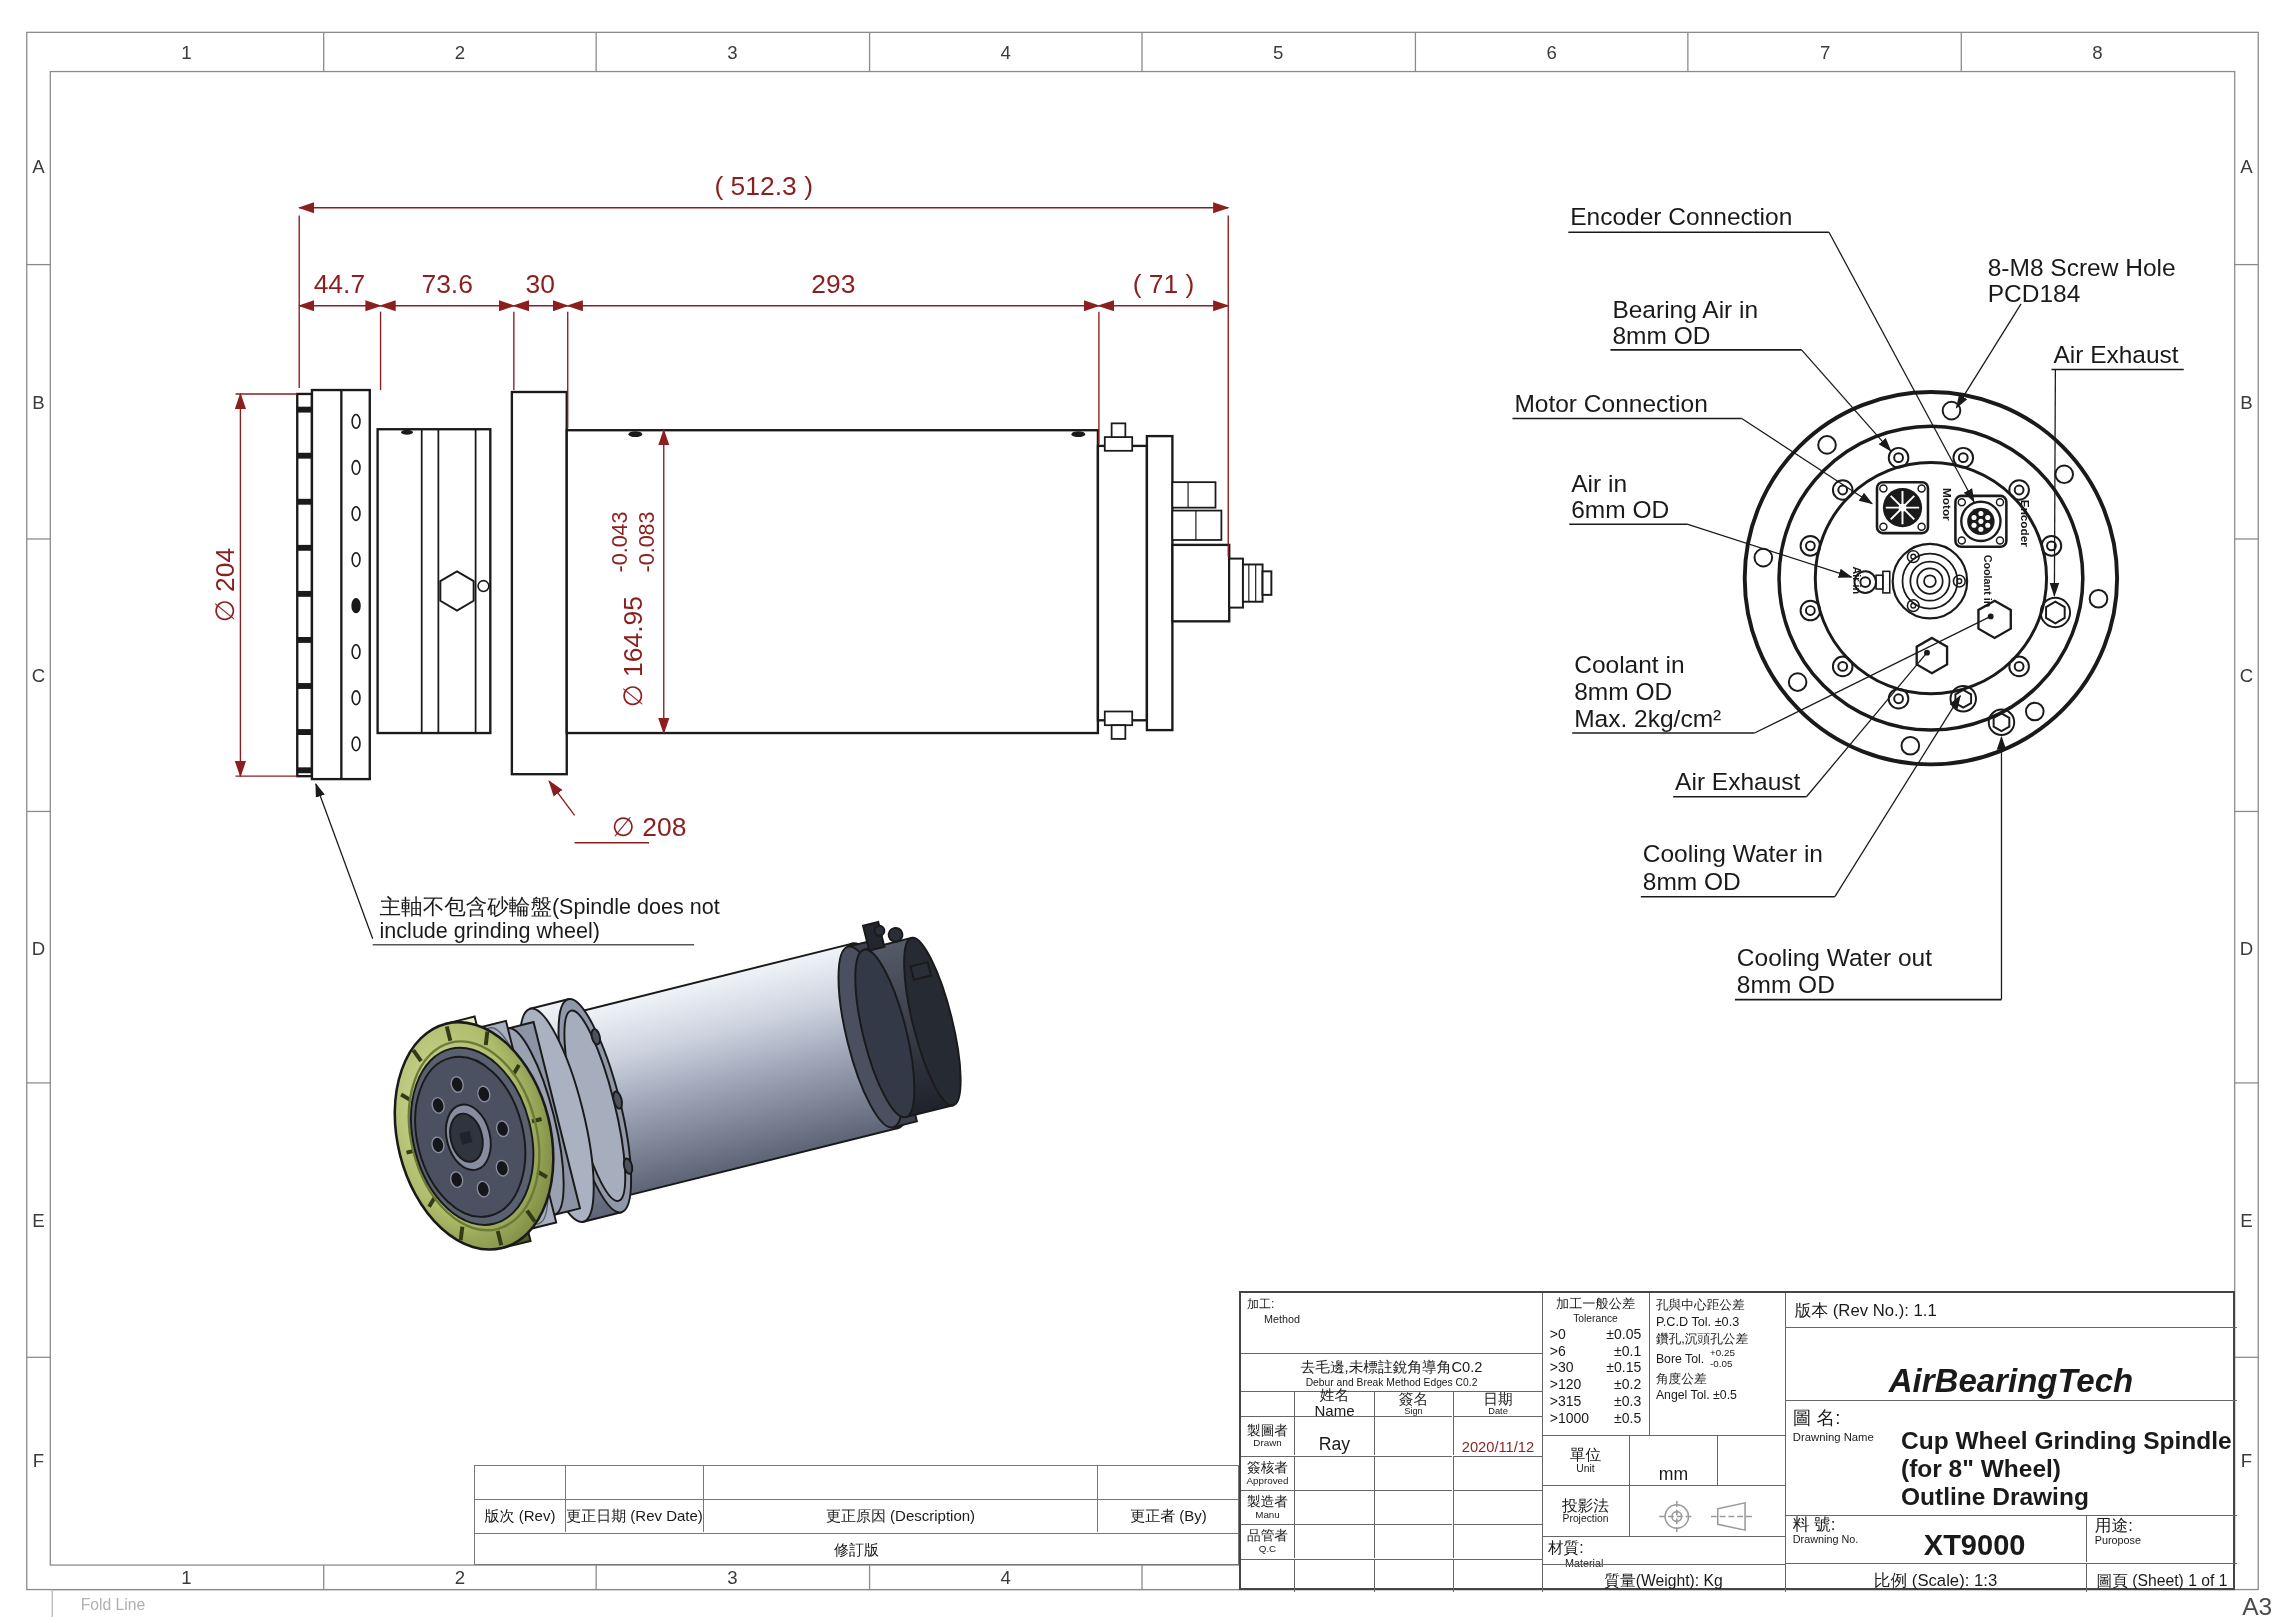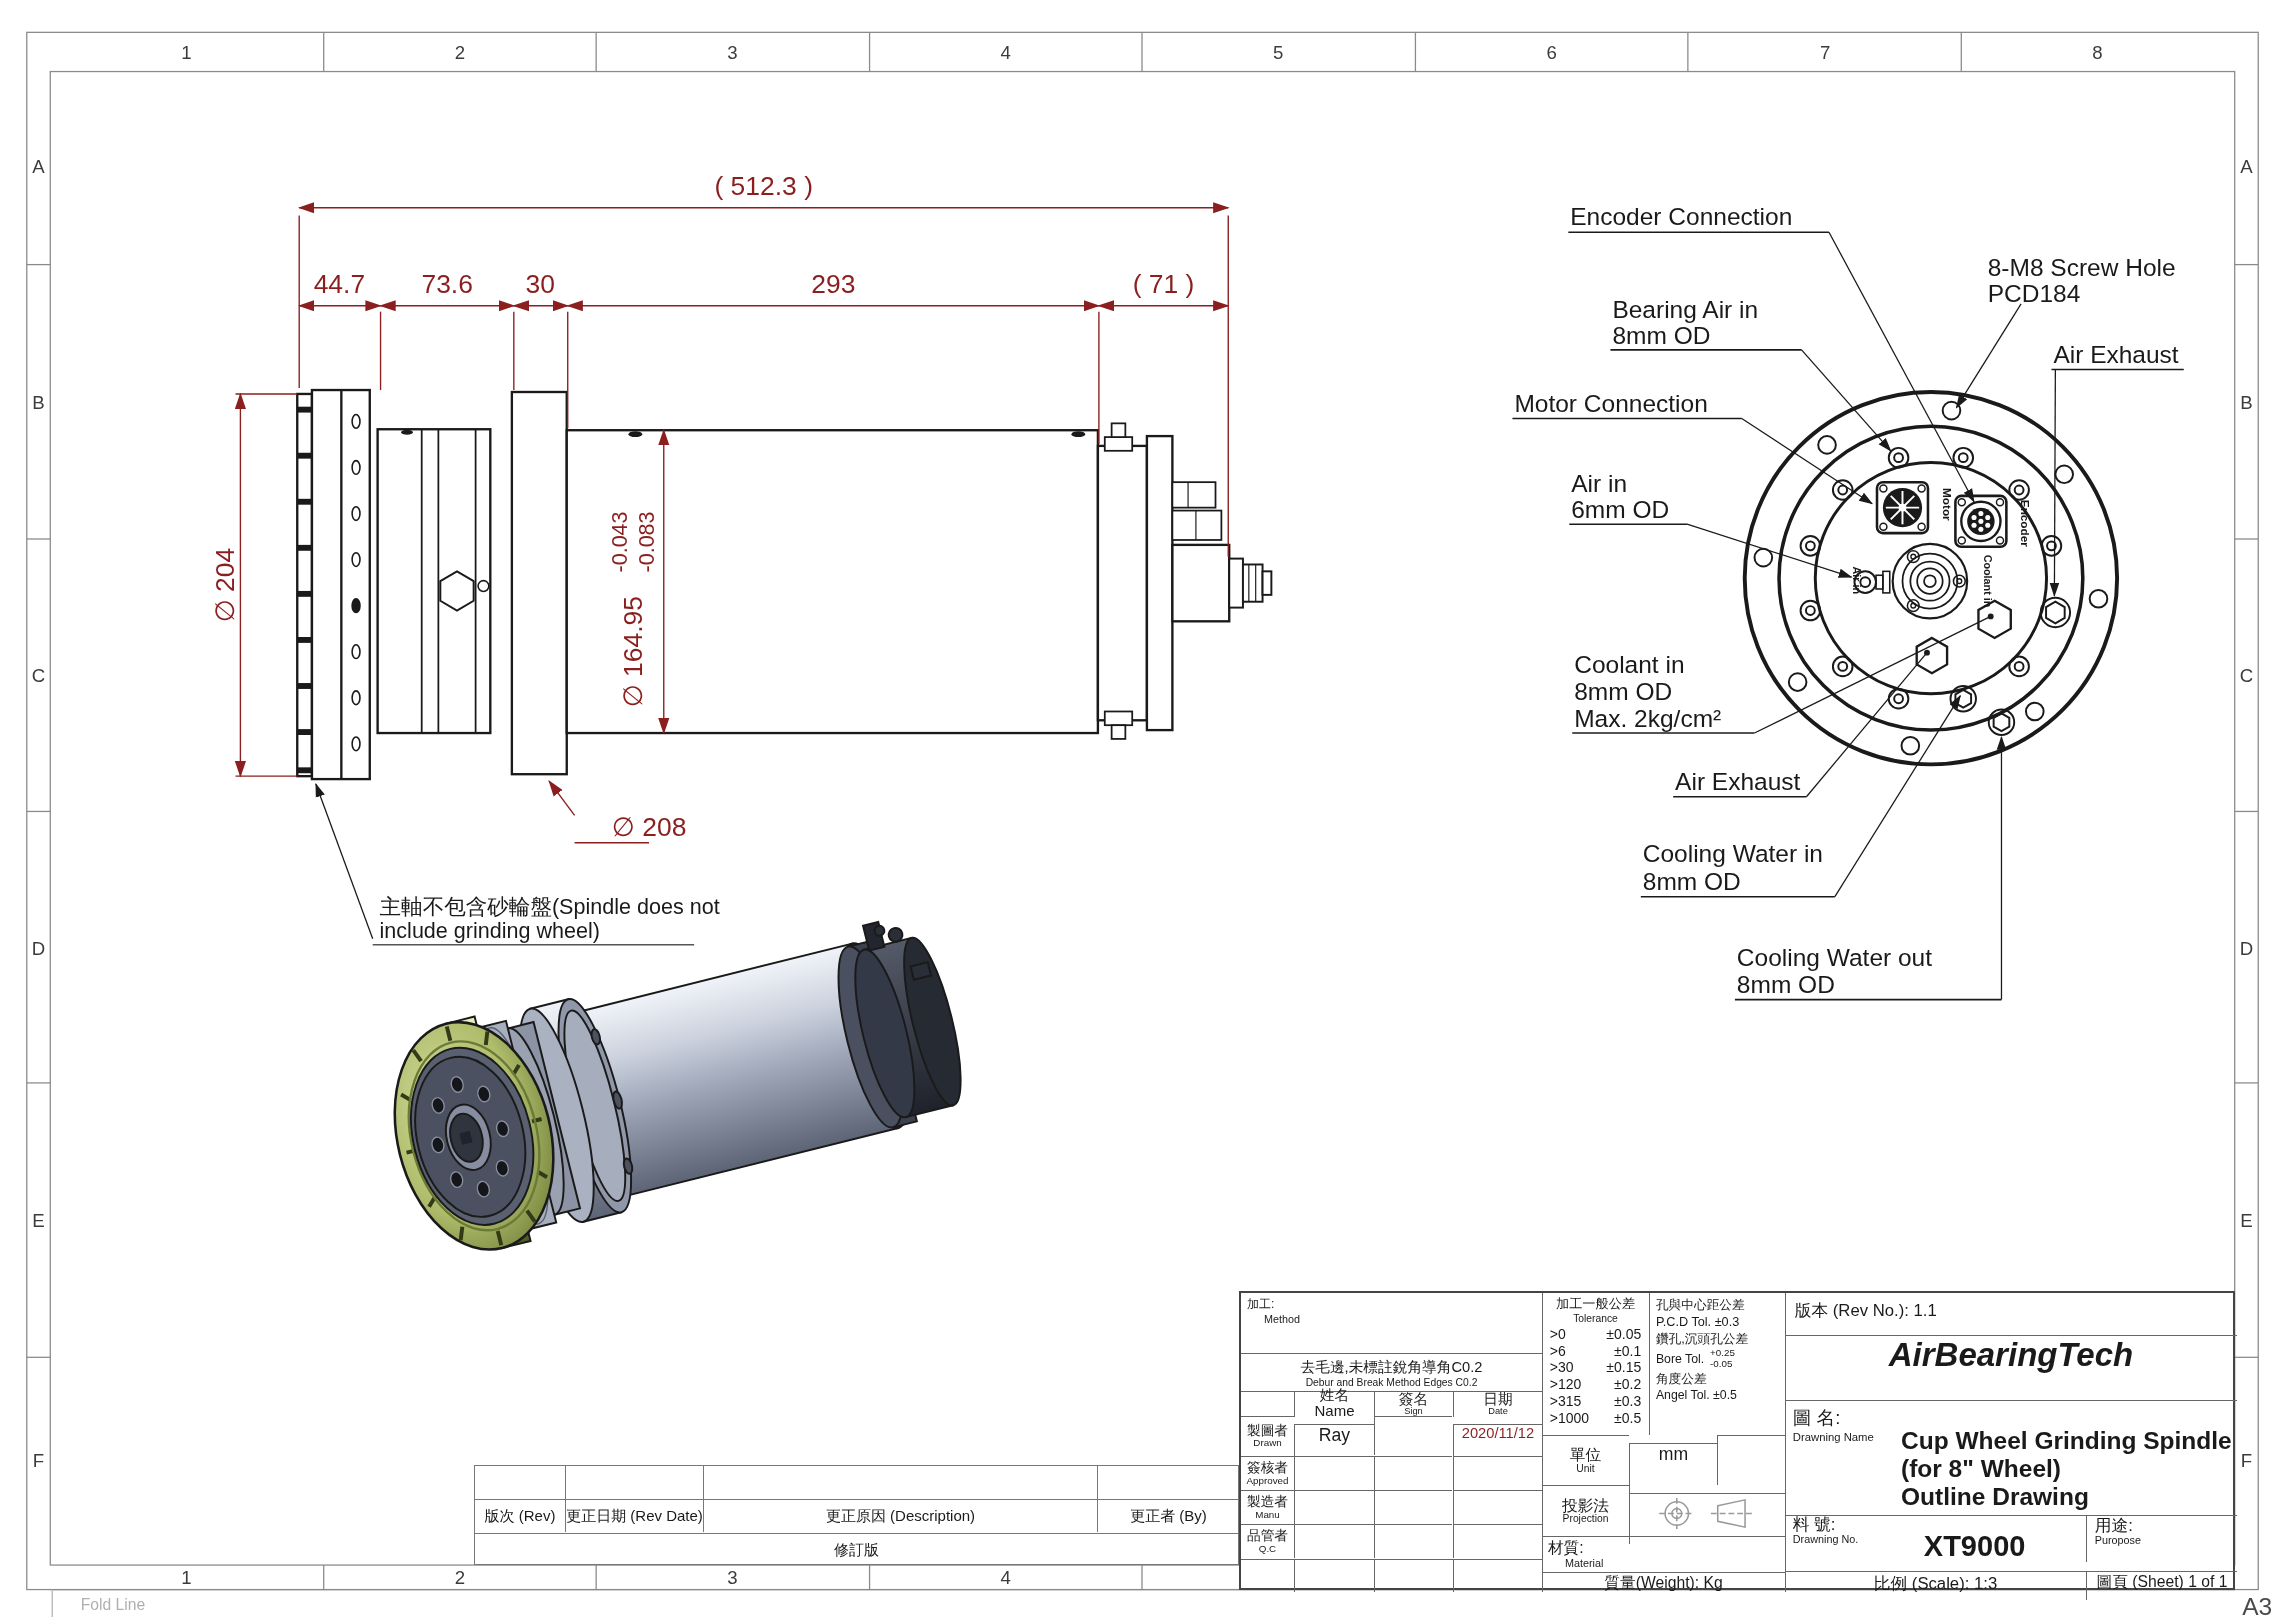--- a/index.html
+++ b/index.html
@@ -5,21 +5,21 @@
   html,body{margin:0;padding:0;background:#fff;}
   body{width:2285px;height:1617px;position:relative;font-family:"Liberation Sans",sans-serif;color:#1a1a1a;}
   #sheet{position:absolute;left:0;top:0;width:2285px;height:1617px;}
   svg text{font-family:"Liberation Sans",sans-serif;}
   
   #titleblock{position:absolute;left:1239px;top:1291px;width:996px;height:299px;border:2px solid #444;box-sizing:border-box;background:#fff;font-size:13.7px;}
   .tb{position:absolute;box-sizing:border-box;}
   .bL{border-left:1px solid #666;} .bT{border-top:1px solid #666;}
   .zh{font-size:12px;} .en{font-size:10.8px;color:#222;margin-left:17px;}
   .cellpad{padding:2.9px 5.9px;}
-  .cen{display:flex;align-items:flex-start;justify-content:center;text-align:center;margin-top:8px;}
+  .cen{display:flex;align-items:flex-end;justify-content:center;text-align:center;}
   .colc{display:flex;flex-direction:column;align-items:center;justify-content:center;text-align:center;}
   .tolrow{display:flex;justify-content:space-between;padding:0 7.8px;font-size:14px;line-height:16.7px;}
   #revtable{position:absolute;left:474px;top:1465px;width:765px;height:100px;box-sizing:border-box;border:1px solid #777;background:#fff;}
   .rv{position:absolute;box-sizing:border-box;border-left:1px solid #777;}
   .rvrow{position:absolute;left:0;right:0;height:33px;box-sizing:border-box;}
   .rvcell{position:absolute;top:0;bottom:0;display:flex;align-items:center;justify-content:center;font-size:15px;box-sizing:border-box;}
 </style>
 </head>
 <body>
 

